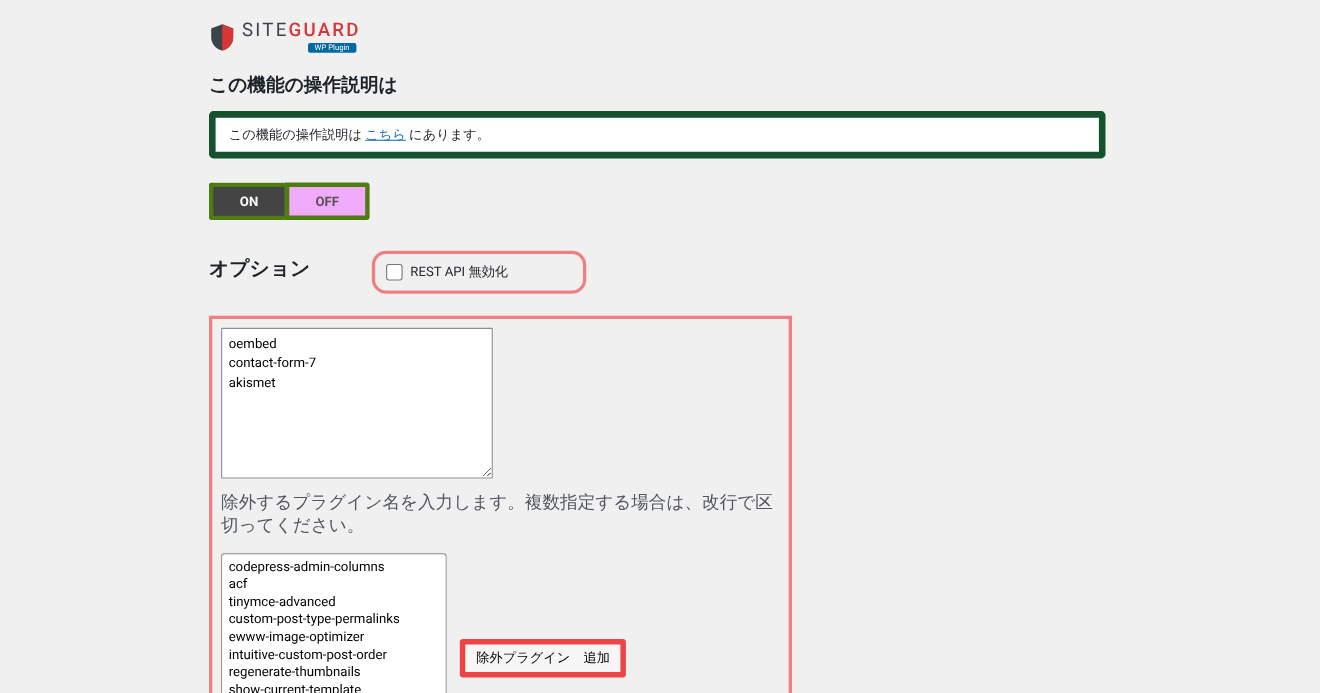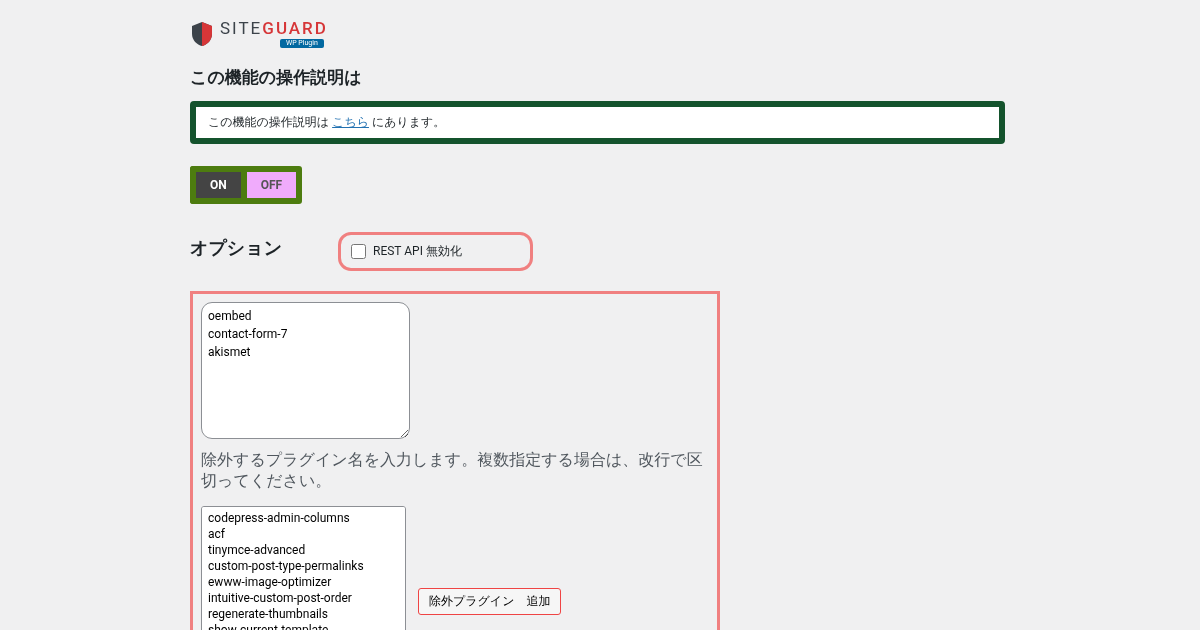--- a/index.html
+++ b/index.html
@@ -77,24 +77,24 @@
     }
     .notice a {
       color: #2271b1;
       text-decoration: underline;
     }
     .toggle-group {
       display: inline-flex;
       margin-bottom: 28px;
     }
     .toggle-btn {
-      padding: 6px 14px;
+      padding: 6px 24px;
       font-size: 12px;
       font-weight: 700;
-      border: 6px solid #4d7c0f;
+      border: 4px solid #4d7c0f;
       cursor: pointer;
     }
     .toggle-on {
       background: #444;
       color: #fff;
       border-right: none;
       border-radius: 3px 0 0 3px;
     }
     .toggle-off {
       background: #f0abfc;
@@ -133,27 +133,27 @@
       cursor: pointer;
     }
     .checkbox-row label {
       font-size: 12px;
     }
     .exclude-plugins-block {
       width: 530px;
       padding: 8px 10px 8px 8px;
     }
     textarea.exclude-textarea {
-      width: 209px;
+      width: 247px;
       height: 137px;
       font-family: inherit;
       font-size: 12px;
       padding: 4px 6px;
       border: 1px solid #8c8f94;
-      border-radius: 11px;
+      border-radius: 1px;
       resize: both;
       background: #fff;
       line-height: 1.5;
     }
     .helper-text {
       font-size: 16px;
       color: #50575e;
       margin-top: 8px;
       margin-bottom: 14px;
     }
@@ -173,21 +173,21 @@
       background: #fff;
       overflow-y: auto;
     }
     select.plugin-select option {
       padding: 1px 2px;
     }
     .add-btn {
       font-size: 12px;
       padding: 4px 10px;
       background: #f6f6f6;
-      border: 1px solid #ef4444;
+      border: 5px solid #ef4444;
       border-radius: 3px;
       cursor: pointer;
       margin-top: 10px;
     }
   </style>
 </head>
 <body>
 
 <div class="page">
   <div class="content">

